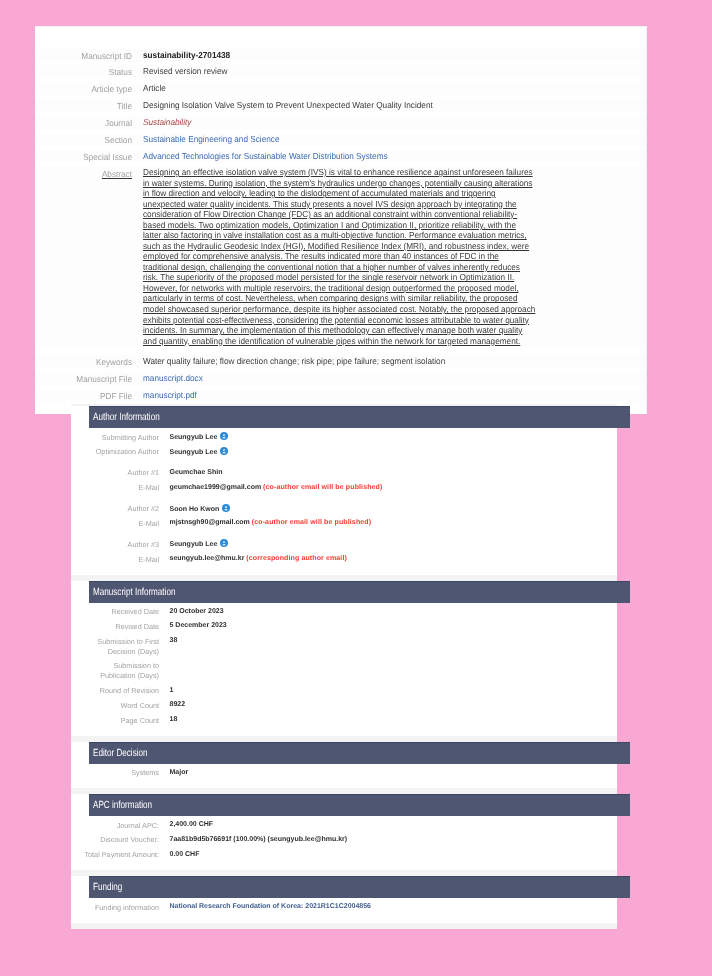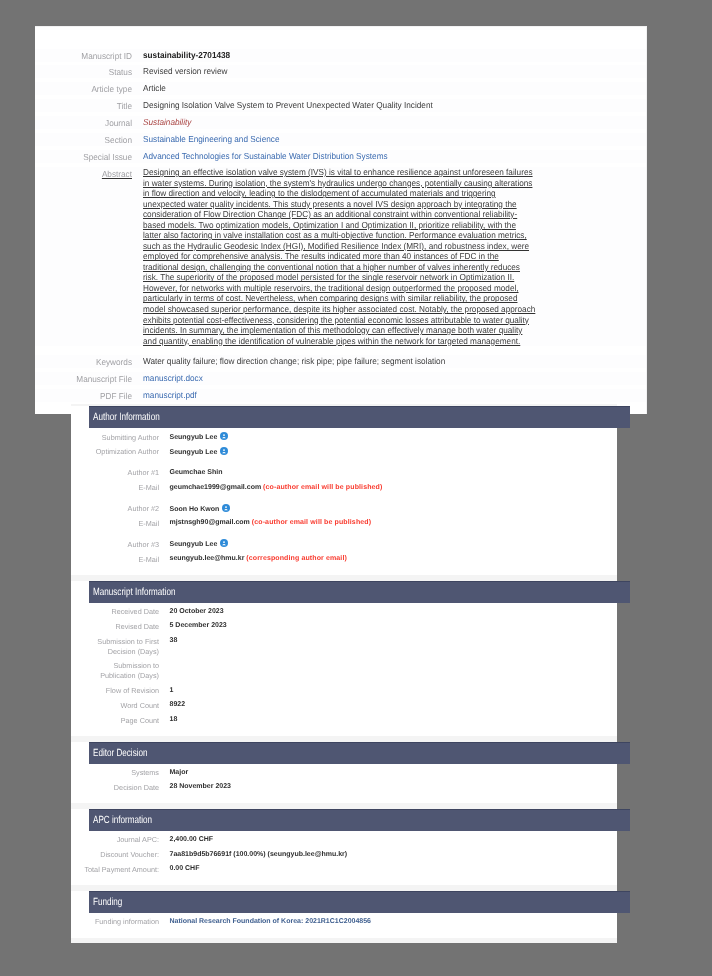--- a/index.html
+++ b/index.html
@@ -3,21 +3,21 @@
 <meta charset="utf-8">
 <style>
   html, body { margin:0; padding:0; }
   body {
     width:712px; height:976px; background:#ffffff;
     font-family:"Liberation Sans", sans-serif;
     color:#333333; overflow:hidden;
     -webkit-font-smoothing:antialiased;
     text-rendering:geometricPrecision;
   }
-  .page { position:relative; width:712px; height:976px; background:#737373; }
+  .page { position:relative; width:712px; height:976px; background:#f9a8d4; }
 
   
   .overview-card{
     position:absolute; left:35px; top:26px; width:612px;
     background:#ffffff; border-top:1px solid #f2f2f3; border-right:1px solid #f2f2f3;
     box-sizing:border-box;
   }
   .ov-rows{ padding:21.5px 0 8px 0; }
   .ov-row{ display:flex; align-items:flex-start; margin-bottom:3.95px; background:#fdfdfe; }
   .ov-label{
@@ -180,44 +180,40 @@
       </div>
       <div class="sec-row">
         <div class="sec-label">Submission to First Decision (Days)</div>
         <div class="sec-value"><span>38</span></div>
       </div>
       <div class="sec-row">
         <div class="sec-label">Submission to Publication (Days)</div>
         <div class="sec-value"><span></span></div>
       </div>
       <div class="sec-row">
-        <div class="sec-label">Flow of Revision</div>
+        <div class="sec-label">Round of Revision</div>
         <div class="sec-value"><span>1</span></div>
       </div>
       <div class="sec-row">
         <div class="sec-label">Word Count</div>
         <div class="sec-value"><span>8922</span></div>
       </div>
       <div class="sec-row">
         <div class="sec-label">Page Count</div>
         <div class="sec-value"><span>18</span></div>
       </div>
     </div>
   </div>
   <div class="section">
     <div class="sec-head"><span>Editor Decision</span></div>
     <div class="sec-body">
       <div class="sec-row">
         <div class="sec-label">Systems</div>
         <div class="sec-value"><span>Major</span></div>
       </div>
-      <div class="sec-row">
-        <div class="sec-label">Decision Date</div>
-        <div class="sec-value"><span>28 November 2023</span></div>
-      </div>
     </div>
   </div>
   <div class="section">
     <div class="sec-head"><span>APC information</span></div>
     <div class="sec-body">
       <div class="sec-row">
         <div class="sec-label">Journal APC:</div>
         <div class="sec-value"><span>2,400.00 CHF</span></div>
       </div>
       <div class="sec-row">

